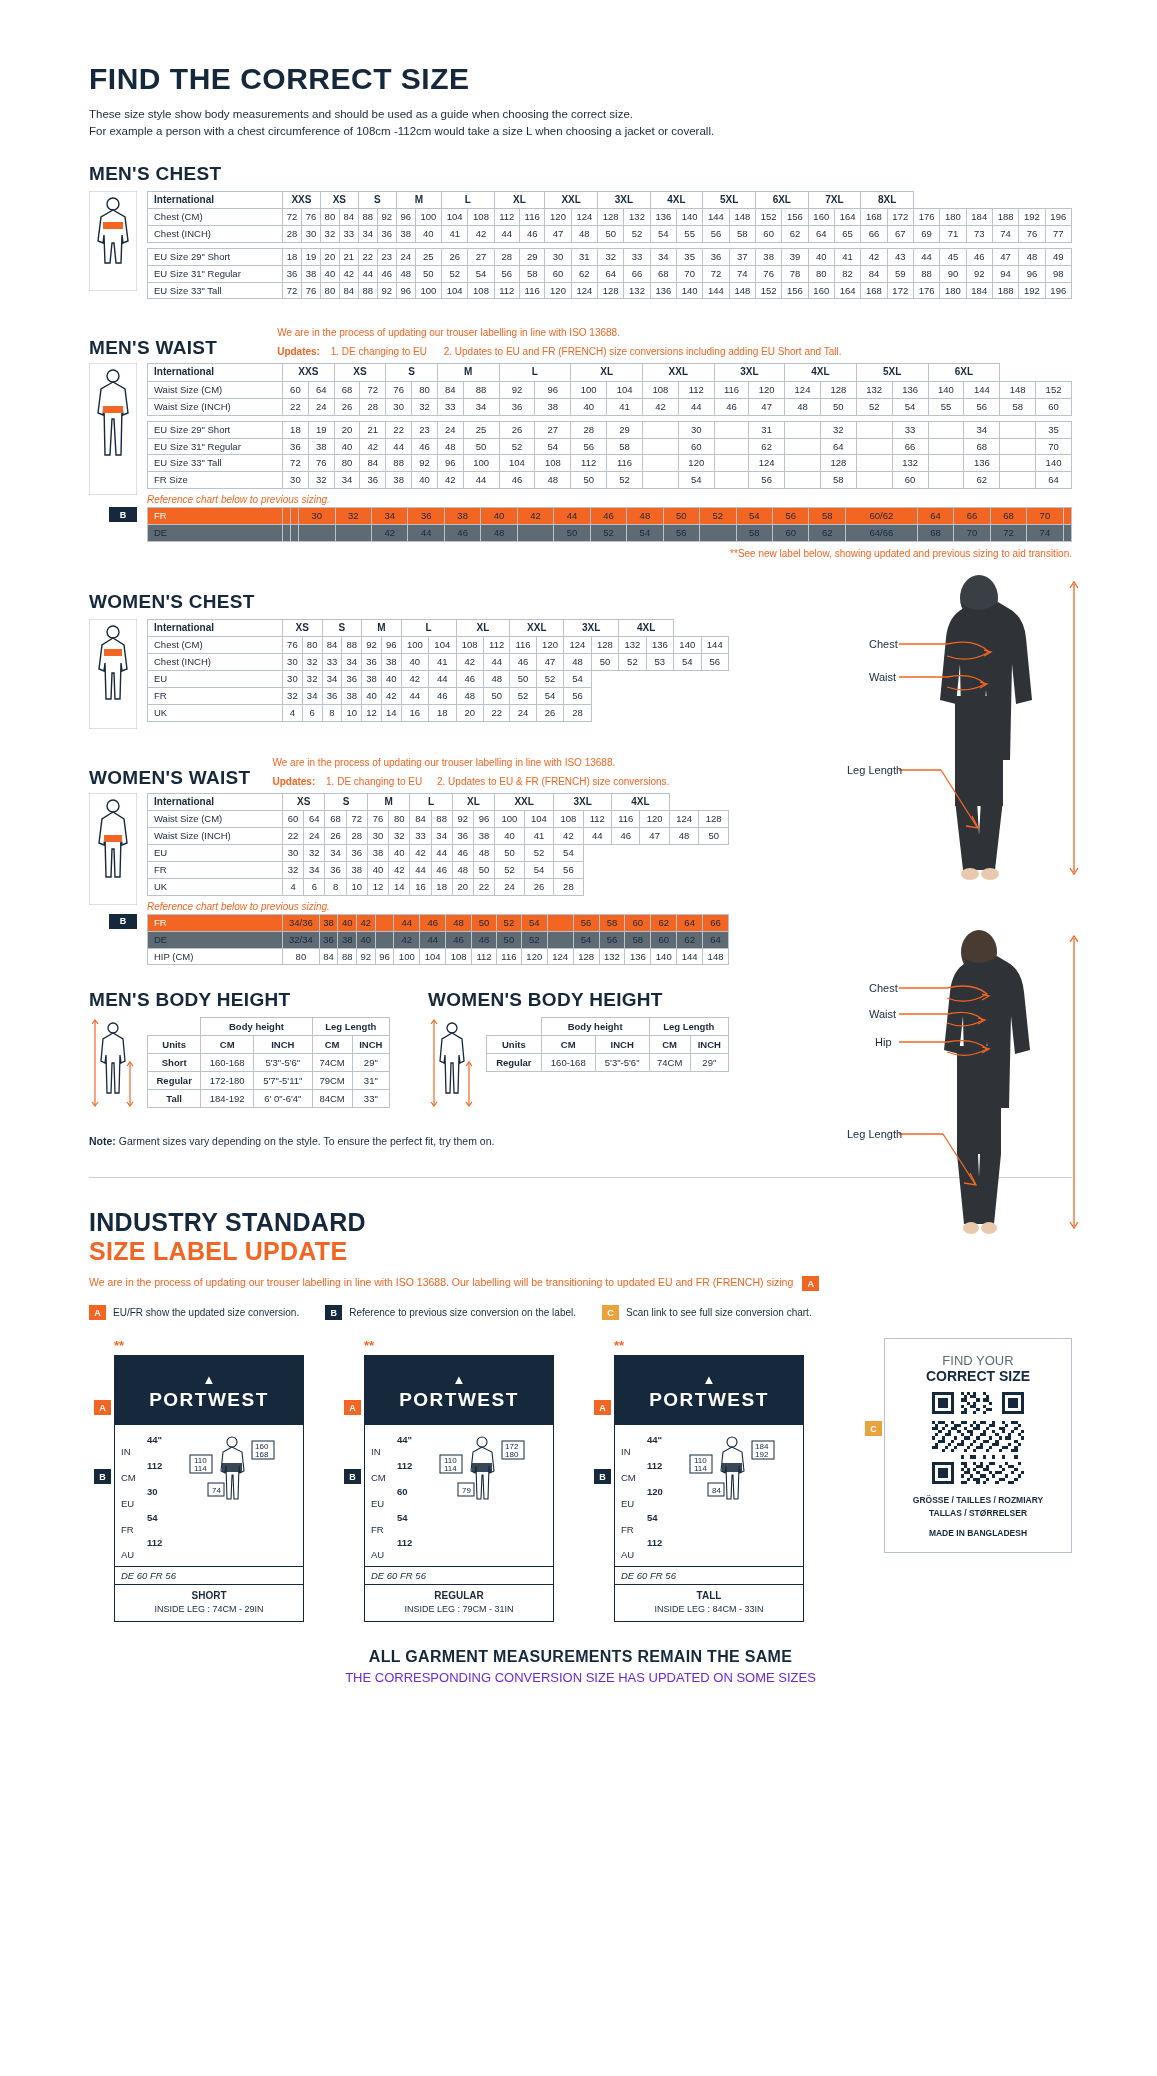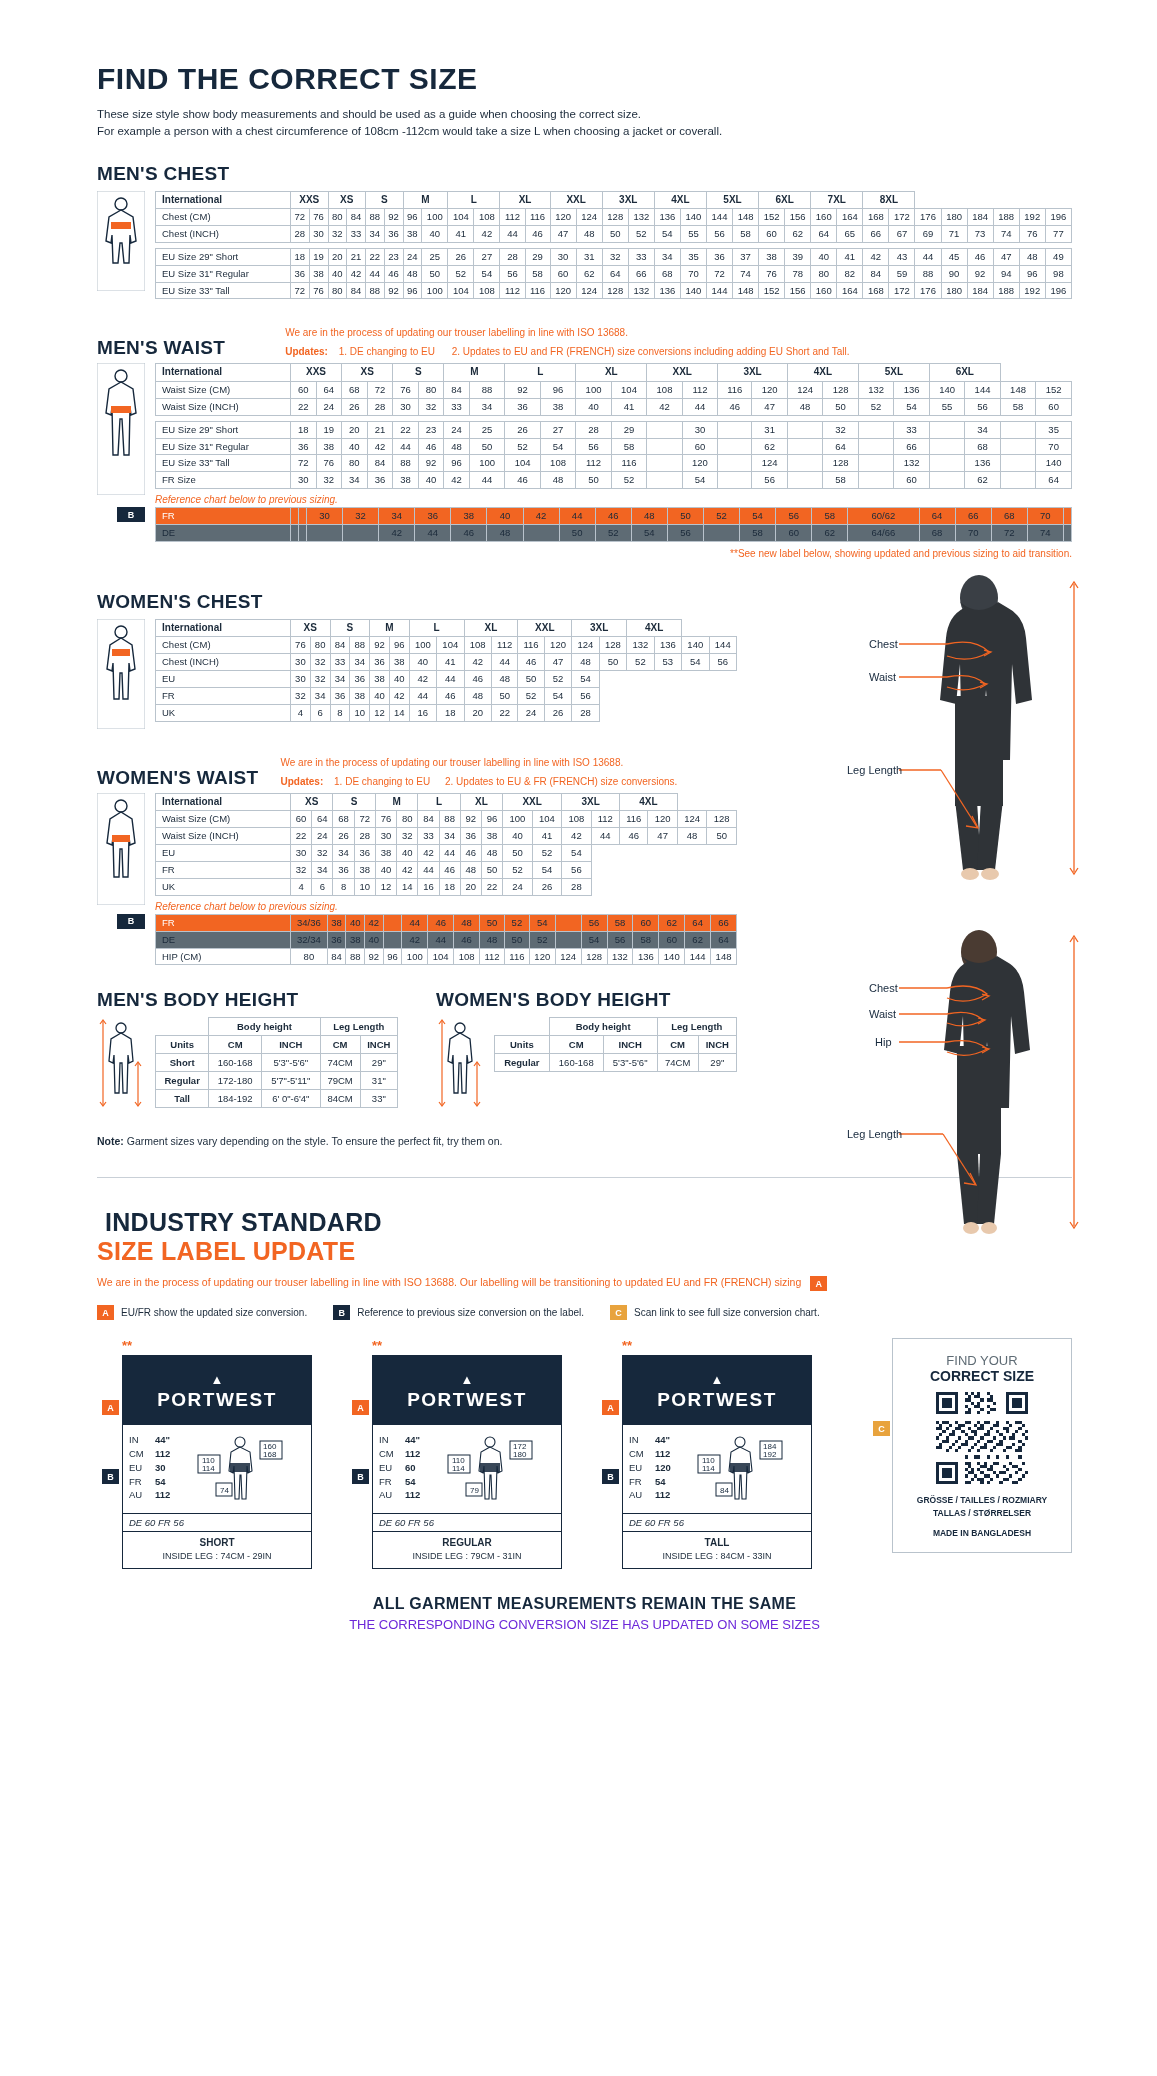--- a/index.html
+++ b/index.html
@@ -3,21 +3,21 @@
 <meta charset="utf-8">
 <style>
   * { box-sizing: border-box; }
   body {
     margin: 0;
     background: #ffffff;
     font-family: "Liberation Sans", sans-serif;
     color: #1b2a3a;
     width: 1157px;
   }
-  .page { width: 1157px; padding: 0 0 40px 12px; position: relative; }
+  .page { width: 1157px; padding: 0 0 40px 4px; position: relative; }
 
   .inner { margin: 0 85px; }
 
   h1.title {
     font-size: 30px;
     font-weight: bold;
     letter-spacing: 0.5px;
     color: #16283c;
     margin: 62px 0 10px 0;
   }
@@ -100,40 +100,40 @@
   table.bh { border-collapse: collapse; font-size: 9.5px; width: 100%; }
   table.bh td { border: 1px solid #b9c3cc; text-align: center; padding: 3px 2px; height: 16px; }
   table.bh td.hdrc { font-weight: bold; }
   table.bh td.blank { border: none; }
 
   .note-final { font-size: 10.5px; margin-top: 26px; }
   .note-final b { font-weight: bold; }
 
   hr.div { border: none; border-top: 1px solid #c9d0d7; margin: 30px 0 0 0; }
 
-  h2.ind1 { font-size: 25px; font-weight: bold; color: #16283c; margin: 30px 0 0 8px; letter-spacing: 0.3px;}
+  h2.ind1 { font-size: 25px; font-weight: bold; color: #16283c; margin: 30px 0 0 0; letter-spacing: 0.3px;}
   h2.ind2 { font-size: 25px; font-weight: bold; color: #f26522; margin: 0 0 10px 0; letter-spacing: 0.3px;}
   .ind-note { font-size: 10.5px; color: #f26522; margin-bottom: 14px; }
 
   .legend { display: flex; gap: 26px; font-size: 10px; align-items: center; margin-bottom: 18px;}
   .legend .item { display: flex; align-items: center; gap: 7px; }
   .tagA { background: #f26522; color: #fff; font-weight: bold; font-size: 9px; width: 17px; height: 15px; display: inline-flex; align-items: center; justify-content: center;}
   .tagB { background: #16283c; color: #fff; font-weight: bold; font-size: 9px; width: 17px; height: 15px; display: inline-flex; align-items: center; justify-content: center;}
   .tagC { background: #e8a33d; color: #fff; font-weight: bold; font-size: 9px; width: 17px; height: 15px; display: inline-flex; align-items: center; justify-content: center;}
 
   .labels { display: flex; gap: 20px; align-items: flex-start; }
   .labelcard { width: 190px; position: relative; }
   .starstar { color: #f26522; font-weight: bold; font-size: 13px; margin-bottom: 2px;}
   .lblbox { border: 1px solid #16283c; }
   .lblhead { background: #16283c; color: #fff; text-align: center; padding: 16px 0 14px 0; }
   .brand { font-size: 19px; font-weight: bold; letter-spacing: 1.5px; }
   .lblbody { display: flex; padding: 8px 6px 4px 6px; gap: 4px; }
   .sizecol { font-size: 9.5px; line-height: 1.45; }
   .sizecol .r { display: flex; gap: 6px; }
-  .sizecol .k { width: 20px; }
+  .sizecol .k { width: 20px; margin-top: 12px; }
   .sizecol .v { font-weight: bold; }
   .midfig { flex: 1; display: flex; justify-content: center; align-items: flex-start; }
   .lblfoot { border-top: 1px solid #16283c; text-align: center; font-size: 9px; padding: 4px 0 5px 0; line-height: 1.4; }
   .lblfoot .big { font-weight: bold; font-size: 10px; }
   .derow { border-top: 1px solid #16283c; font-size: 9.5px; font-style: italic; padding: 3px 6px; }
   .tagA-abs { position: absolute; left: -20px; top: 62px; }
   .tagB-abs { position: absolute; left: -20px; top: 131px; }
 
   .qrcard { width: 190px; border: 1px solid #b9c3cc; text-align: center; padding: 14px 10px; position: relative;}
   .qr-title1 { font-size: 13px; color: #5e6b74; }

